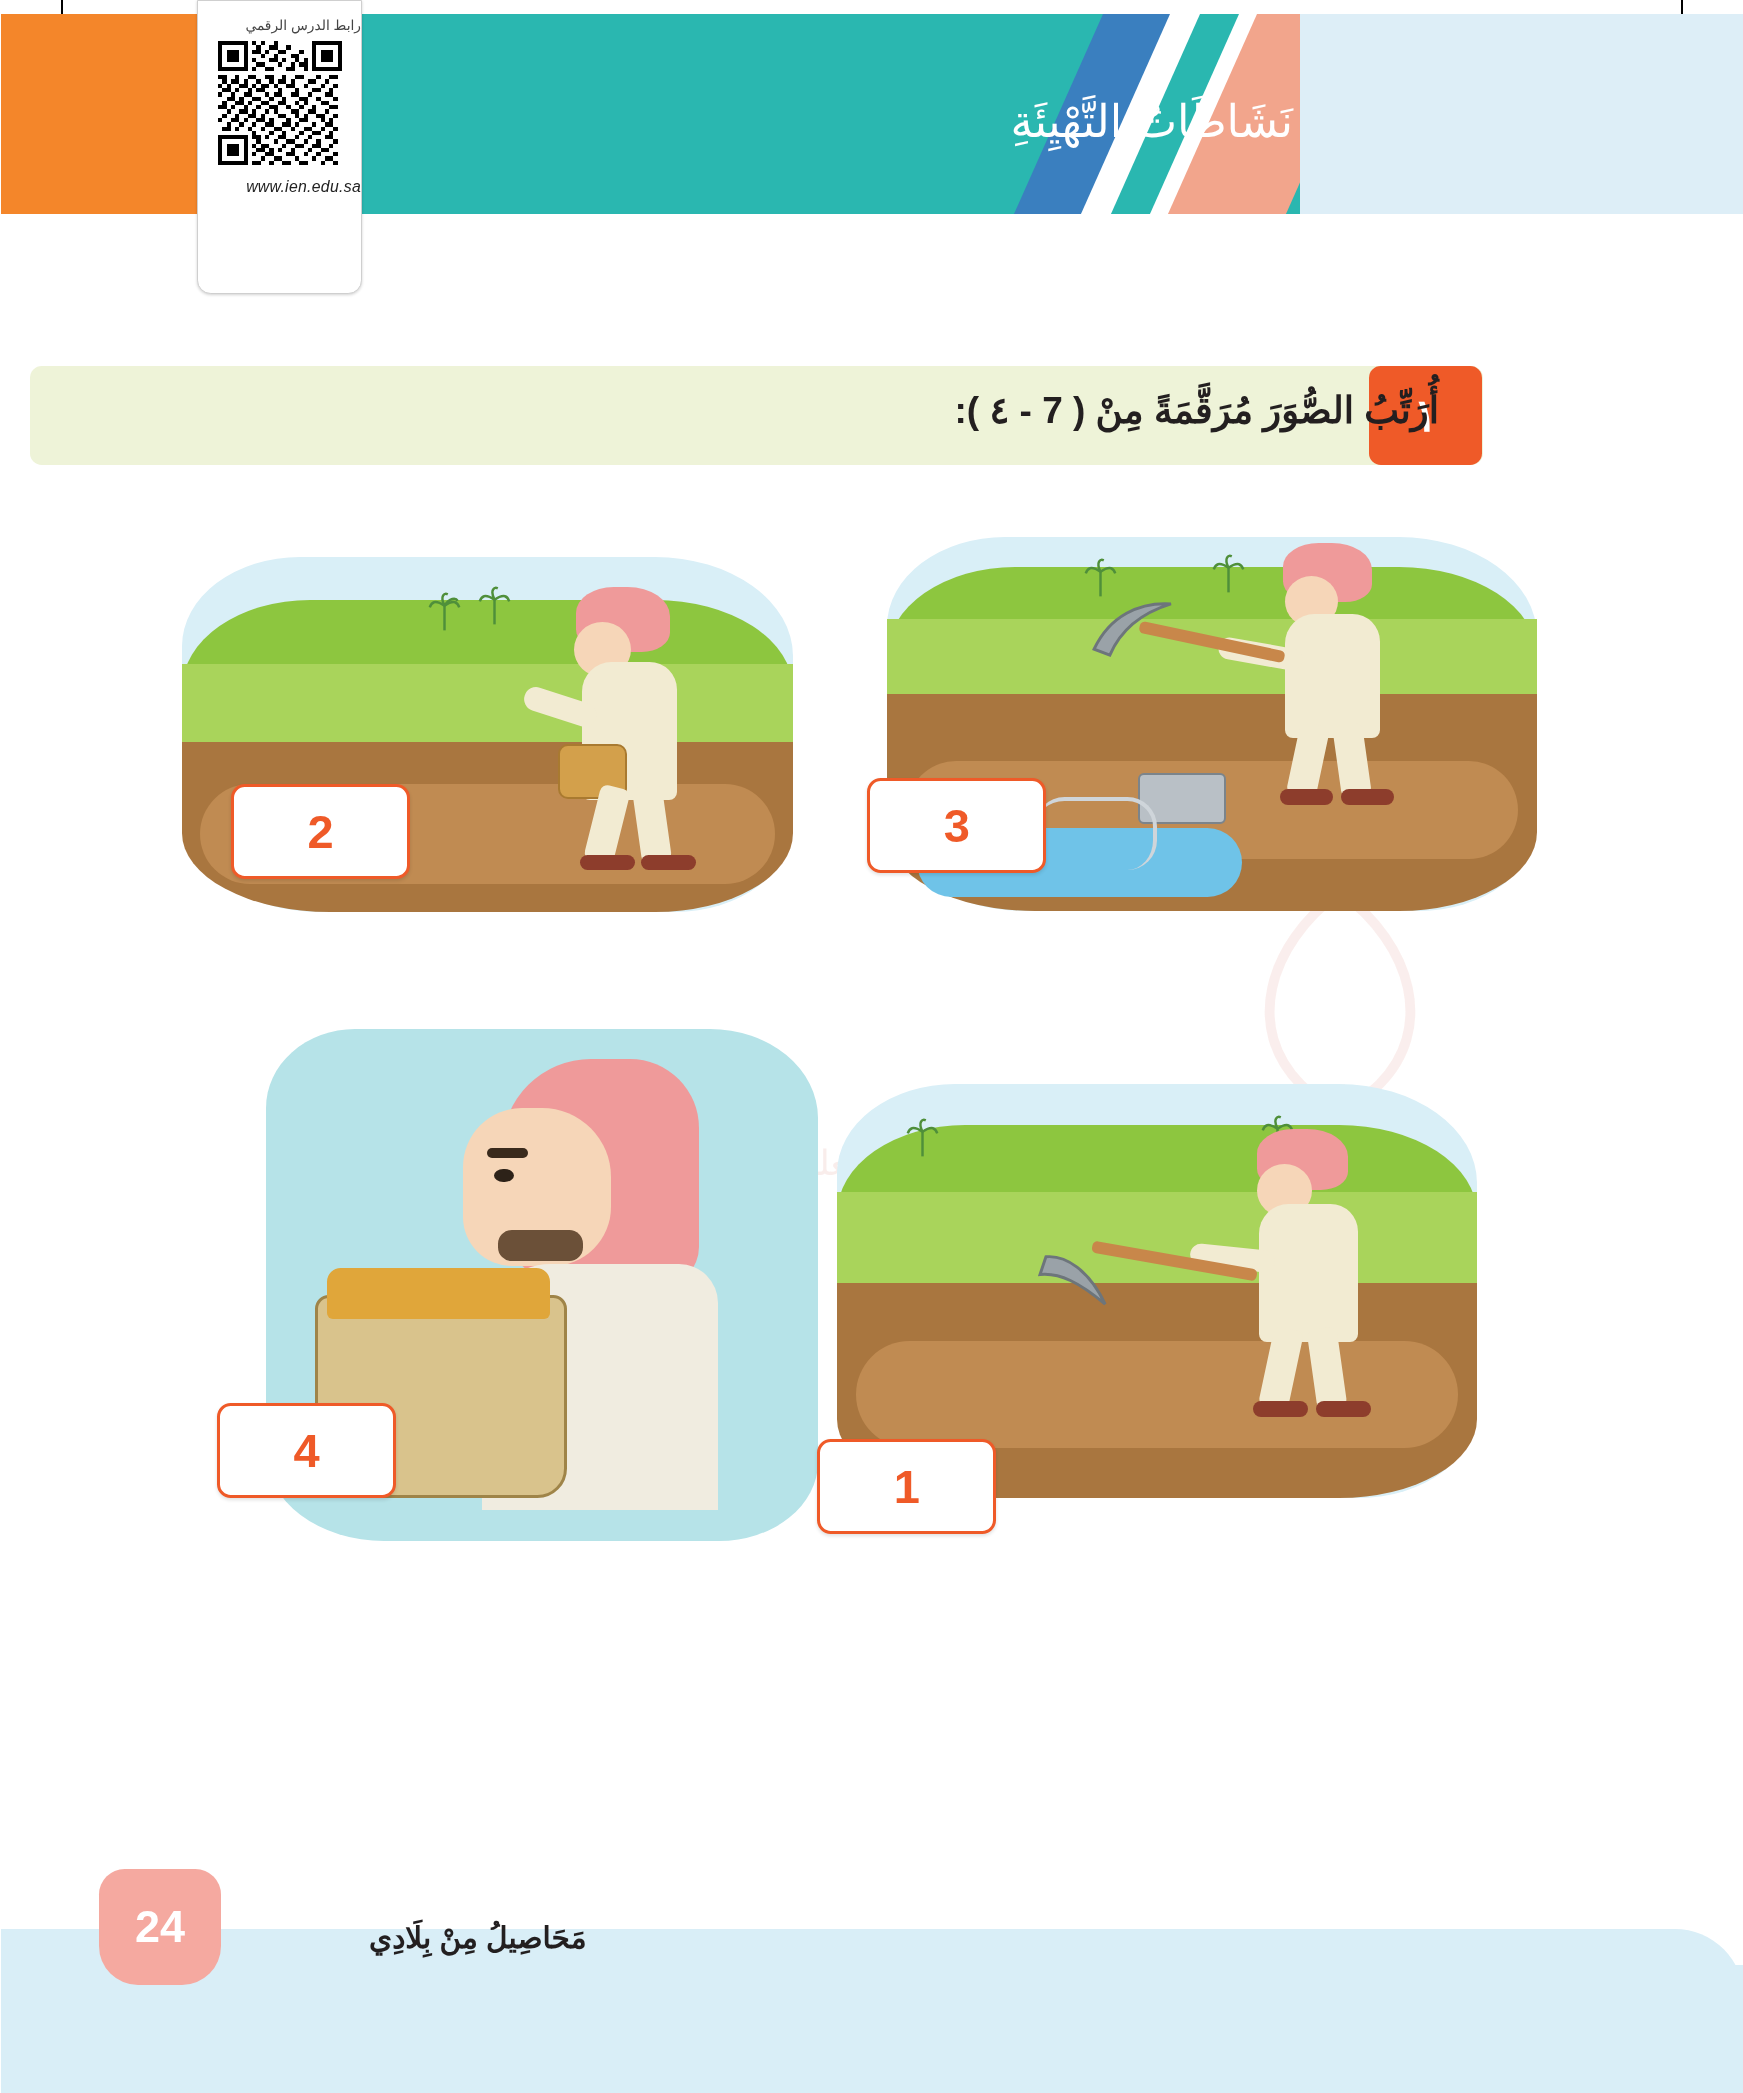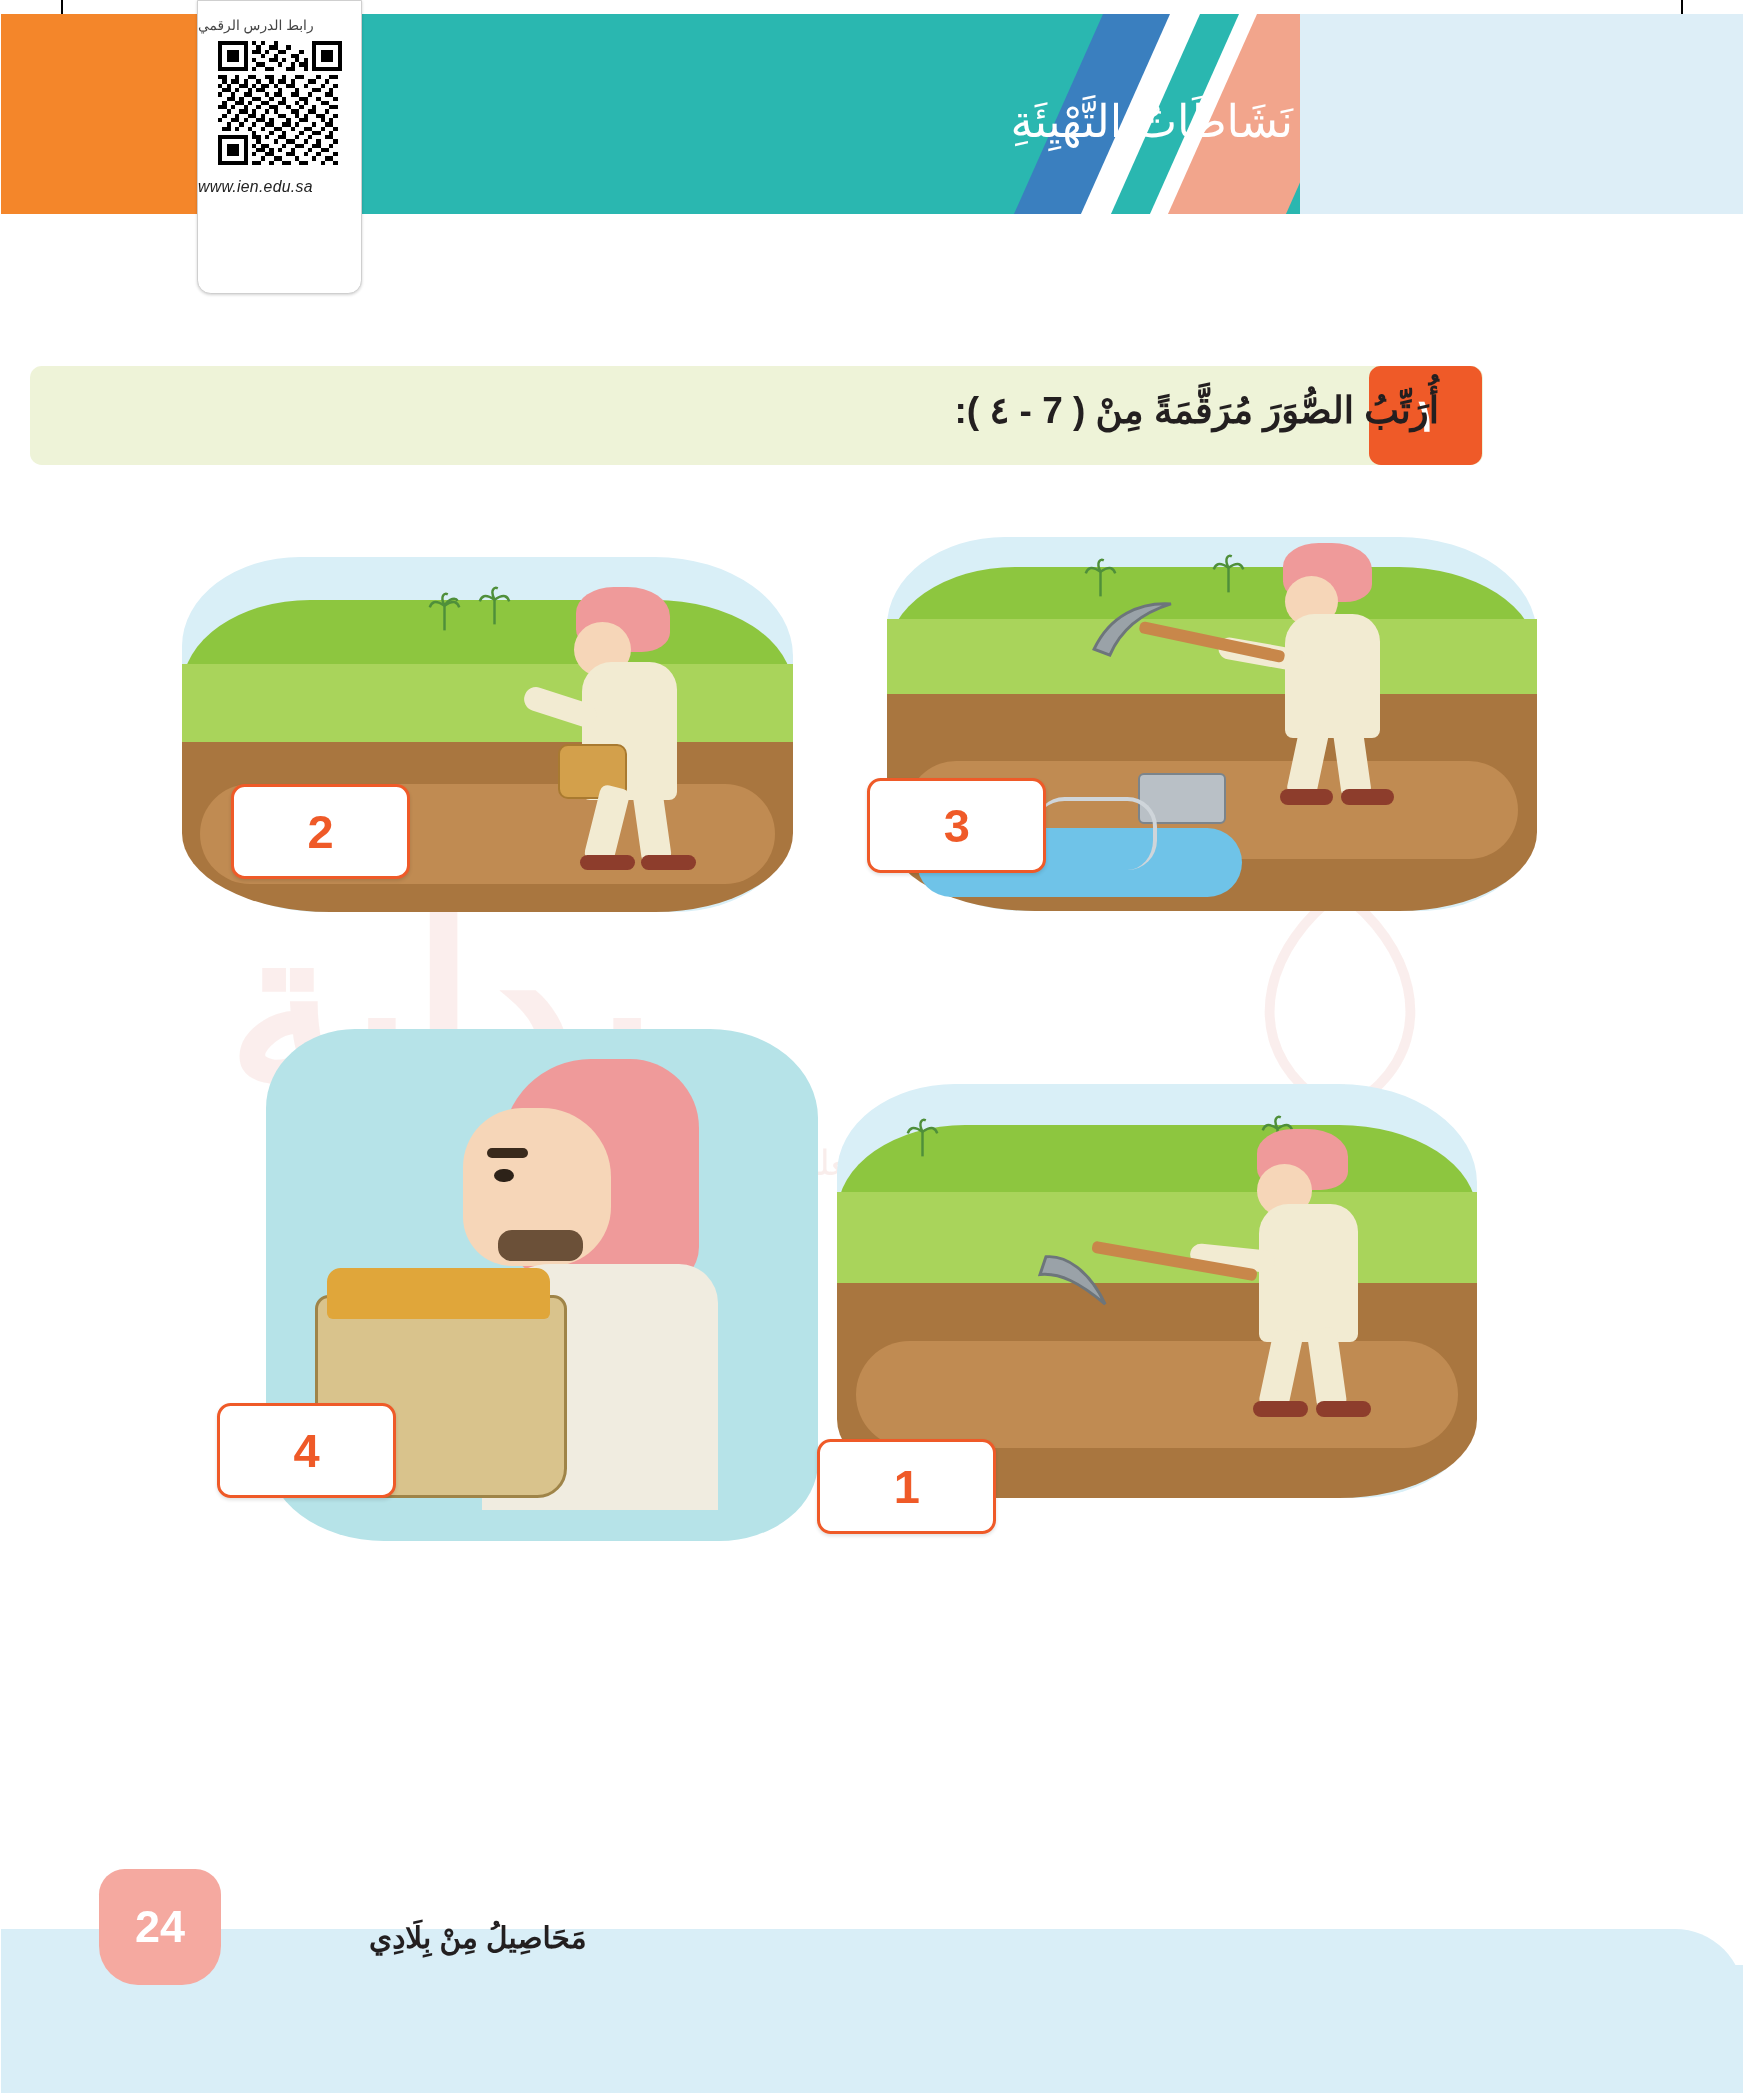--- a/index.html
+++ b/index.html
@@ -124,21 +124,21 @@
   .qr-card {
     position: absolute;
     left: 197px;
     top: 0;
     width: 163px;
     height: 292px;
     background: #ffffff;
     border: 1px solid #cfcfcf;
     border-radius: 0 0 13.8px 13.8px;
     box-shadow: 0 1px 3px rgba(0,0,0,.18);
-    text-align: left;
+    text-align: right;
   }
   .qr-caption {
     margin-top: 15.8px;
     font-size: 13.8px;
     color: #444;
     direction: rtl;
   }
   .qr-code {
     margin: 7.9px auto 0;
     width: 124px;
@@ -621,21 +621,20 @@
     </svg>
   </div>
   <div class="qr-url">www.ien.edu.sa</div>
 </div>
 
 <div class="activity-bar"></div>
 <div class="activity-number">١</div>
 <div class="activity-text">أُرَتِّبُ الصُّوَرَ مُرَقَّمَةً مِنْ ( 7 - ٤ ):</div>
 
 <div class="watermark">
-  <div class="wm-big">بداية</div>
   <div class="wm-site">b e a d a y a . c o m</div>
   <div class="wm-arabic">موقع بداية التعليمي</div>
   <svg class="wm-leaf" viewBox="0 0 100 120">
     <path d="M50 6 C20 28 12 62 34 84 C44 94 56 94 66 84 C88 62 80 28 50 6 Z" fill="none" stroke="#f0c9c4" stroke-width="4"></path>
     <line x1="50" y1="84" x2="50" y2="118" stroke="#f0c9c4" stroke-width="4"></line>
   </svg>
 </div>
 
 <div class="pic" style="left:182px; top:557px; width:611px; height:355px;">
   <div class="scene">

